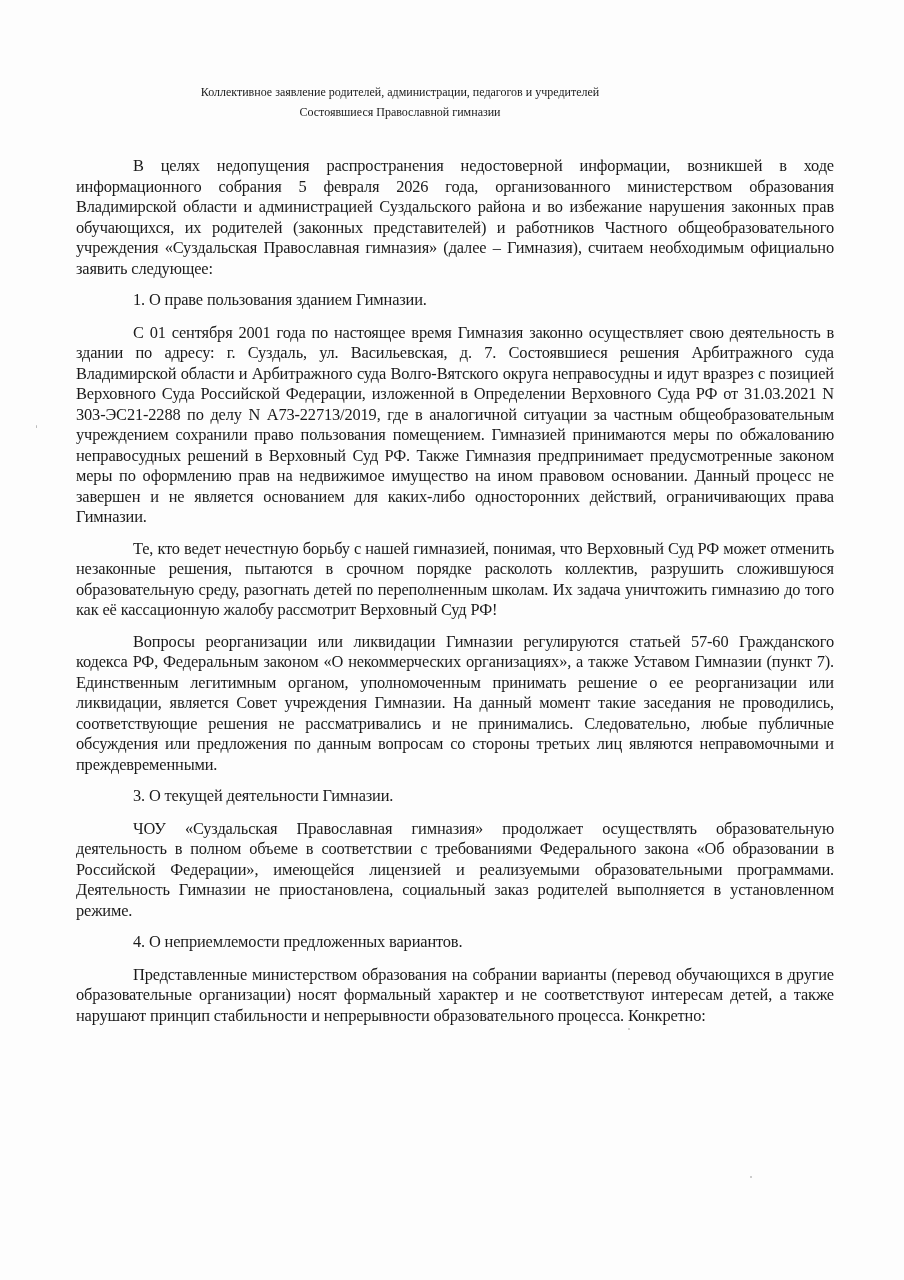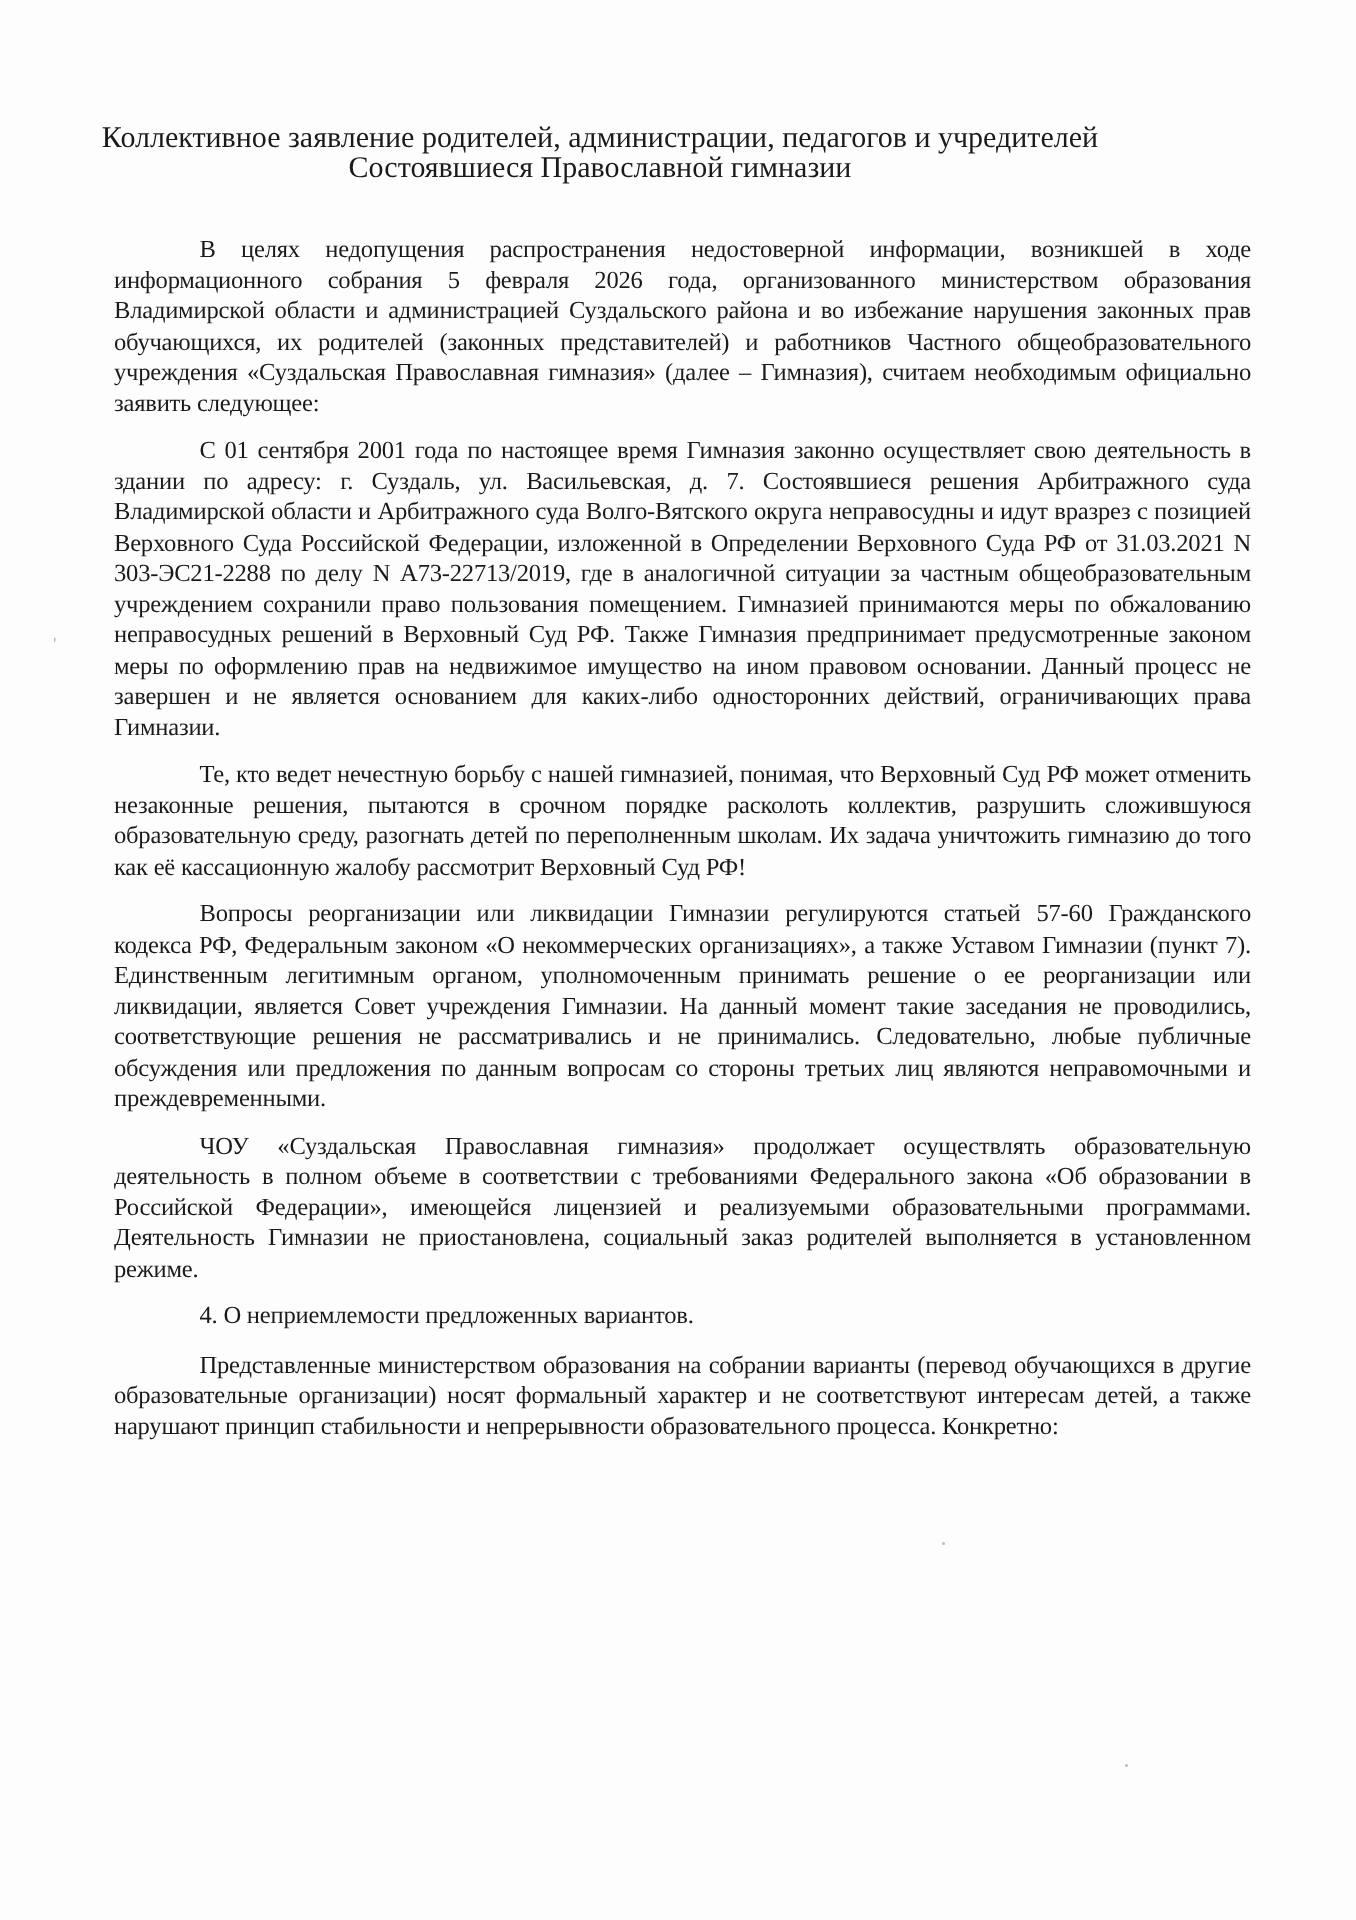--- a/index.html
+++ b/index.html
@@ -7,21 +7,21 @@
     width: 904px; height: 1280px; overflow: hidden; position: relative;
     font-family: "Liberation Serif", "DejaVu Serif", serif;
     color: #1a1a1a;
   }
   .page {
     position: absolute; left: 0; top: 0; width: 904px; height: 1280px;
     background: #fdfdfd;
   }
   .title {
     position: absolute; top: 82px; left: 0; width: 800px;
-    text-align: center; font-size: 20px; line-height: 20px;
+    text-align: center; font-size: 12px; line-height: 20px;
   }
   .body {
     position: absolute; left: 76px; width: 758px; top: 156px;
     font-size: 16.4px; line-height: 20.5px;
   }
   .body p {
     margin: 0 0 11px 0; text-align: justify; text-indent: 57px;
     letter-spacing: -0.15px;
   }
   .body p.heading { text-align: left; margin-bottom: 12px; }
@@ -31,23 +31,25 @@
 <body>
 
 <div class="page">
   <div class="title">
     <div>Коллективное заявление родителей, администрации, педагогов и учредителей</div>
     <div>Состоявшиеся Православной гимназии</div>
   </div>
 
   <div class="body">
     <p>В целях недопущения распространения недостоверной информации, возникшей в ходе информационного собрания 5 февраля 2026 года, организованного министерством образования Владимирской области и администрацией Суздальского района и во избежание нарушения законных прав обучающихся, их родителей (законных представителей) и работников Частного общеобразовательного учреждения «Суздальская Православная гимназия» (далее – Гимназия), считаем необходимым официально заявить следующее:</p>
+    <p class="heading">1. О праве пользования зданием Гимназии.</p>
     <p>С 01 сентября 2001 года по настоящее время Гимназия законно осуществляет свою деятельность в здании по адресу: г. Суздаль, ул. Васильевская, д. 7. Состоявшиеся решения Арбитражного суда Владимирской области и Арбитражного суда Волго-Вятского округа неправосудны и идут вразрез с позицией Верховного Суда Российской Федерации, изложенной в Определении Верховного Суда РФ от 31.03.2021 N 303-ЭС21-2288 по делу N А73-22713/2019, где в аналогичной ситуации за частным общеобразовательным учреждением сохранили право пользования помещением. Гимназией принимаются меры по обжалованию неправосудных решений в Верховный Суд РФ. Также Гимназия предпринимает предусмотренные законом меры по оформлению прав на недвижимое имущество на ином правовом основании. Данный процесс не завершен и не является основанием для каких-либо односторонних действий, ограничивающих права Гимназии.</p>
     <p>Те, кто ведет нечестную борьбу с нашей гимназией, понимая, что Верховный Суд РФ может отменить незаконные решения, пытаются в срочном порядке расколоть коллектив, разрушить сложившуюся образовательную среду, разогнать детей по переполненным школам. Их задача уничтожить гимназию до того как её кассационную жалобу рассмотрит Верховный Суд РФ!</p>
     <p>Вопросы реорганизации или ликвидации Гимназии регулируются статьей 57-60 Гражданского кодекса РФ, Федеральным законом «О некоммерческих организациях», а также Уставом Гимназии (пункт 7). Единственным легитимным органом, уполномоченным принимать решение о ее реорганизации или ликвидации, является Совет учреждения Гимназии. На данный момент такие заседания не проводились, соответствующие решения не рассматривались и не принимались. Следовательно, любые публичные обсуждения или предложения по данным вопросам со стороны третьих лиц являются неправомочными и преждевременными.</p>
+    <p class="heading">3. О текущей деятельности Гимназии.</p>
     <p>ЧОУ «Суздальская Православная гимназия» продолжает осуществлять образовательную деятельность в полном объеме в соответствии с требованиями Федерального закона «Об образовании в Российской Федерации», имеющейся лицензией и реализуемыми образовательными программами. Деятельность Гимназии не приостановлена, социальный заказ родителей выполняется в установленном режиме.</p>
     <p class="heading">4. О неприемлемости предложенных вариантов.</p>
     <p>Представленные министерством образования на собрании варианты (перевод обучающихся в другие образовательные организации) носят формальный характер и не соответствуют интересам детей, а также нарушают принцип стабильности и непрерывности образовательного процесса. Конкретно:</p>
   </div>
 
   <div class="speck" style="left:628px;top:1028px"></div>
   <div class="speck" style="left:36px;top:425px;width:1px;height:3px"></div>
   <div class="speck" style="left:750px;top:1176px"></div>
 </div>
 

